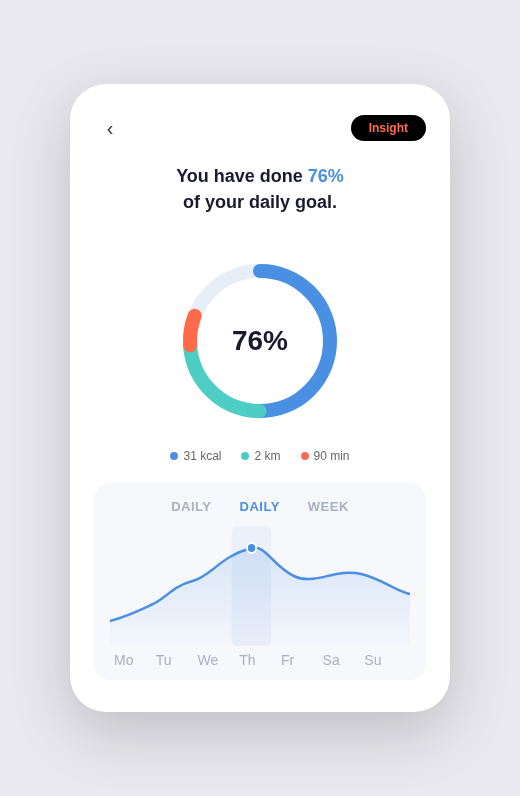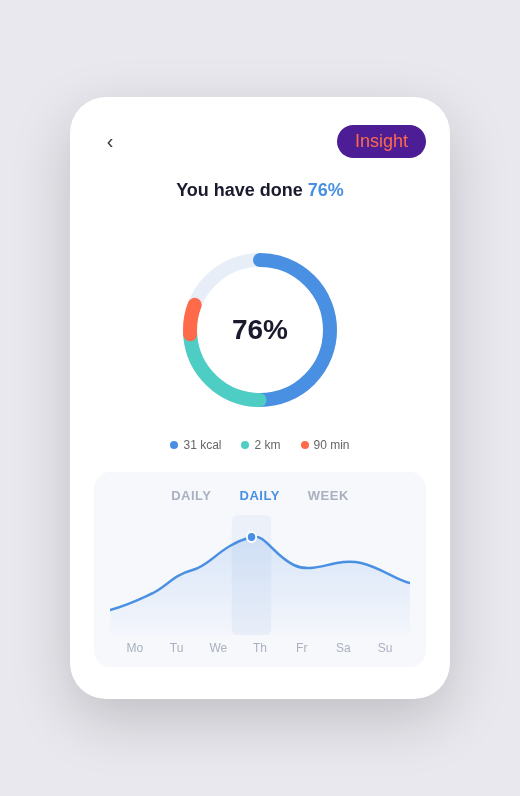--- a/index.html
+++ b/index.html
@@ -30,27 +30,27 @@
       width: 32px;
       height: 32px;
       display: flex;
       align-items: center;
       justify-content: center;
       cursor: pointer;
       font-size: 20px;
       color: #333;
     }
     .insight-btn {
-      background: #4c1d95;
+      background: #000000;
       color: #FF6B4A;
       border: none;
       border-radius: 20px;
       padding: 6px 18px;
-      font-size: 18px;
-      font-weight: 400;
+      font-size: 12px;
+      font-weight: 700;
       cursor: pointer;
     }
     .goal-title {
       text-align: center;
       font-size: 18px;
       font-weight: 700;
       color: #1a1a2e;
       margin-bottom: 36px;
       line-height: 1.4;
     }
@@ -123,38 +123,38 @@
       width: 100%;
       height: 100%;
     }
     .chart-labels {
       display: flex;
       justify-content: space-between;
       margin-top: 6px;
       padding: 0 4px;
     }
     .chart-label {
-      font-size: 12px;
+      font-size: 14px;
       color: #aab0c0;
-      text-align: center;
       flex: 1;
     }
   </style>
 </head>
 <body>
 
 <div class="phone-card">
 
   <div class="header">
     <div class="back-btn">‹</div>
     <button class="insight-btn">Insight</button>
   </div>
 
   <div class="goal-title">
     <span>You have done </span><span class="highlight">76%</span><br>
+    <span>of your daily goal.</span>
   </div>
 
   <div class="donut-container">
     <svg class="donut-svg" viewBox="0 0 180 180">
 
       <circle cx="90" cy="90" r="70" fill="none" stroke="#E8EEF8" stroke-width="14"></circle>
 
       <circle cx="90" cy="90" r="70" fill="none" stroke="#4A90E2" stroke-width="14" stroke-dasharray="220 220" stroke-dashoffset="0" stroke-linecap="round" transform="rotate(-90 90 90)"></circle>
 
       <circle cx="90" cy="90" r="70" fill="none" stroke="#4ECDC4" stroke-width="14" stroke-dasharray="105 335" stroke-dashoffset="-220" stroke-linecap="round" transform="rotate(-90 90 90)"></circle>

